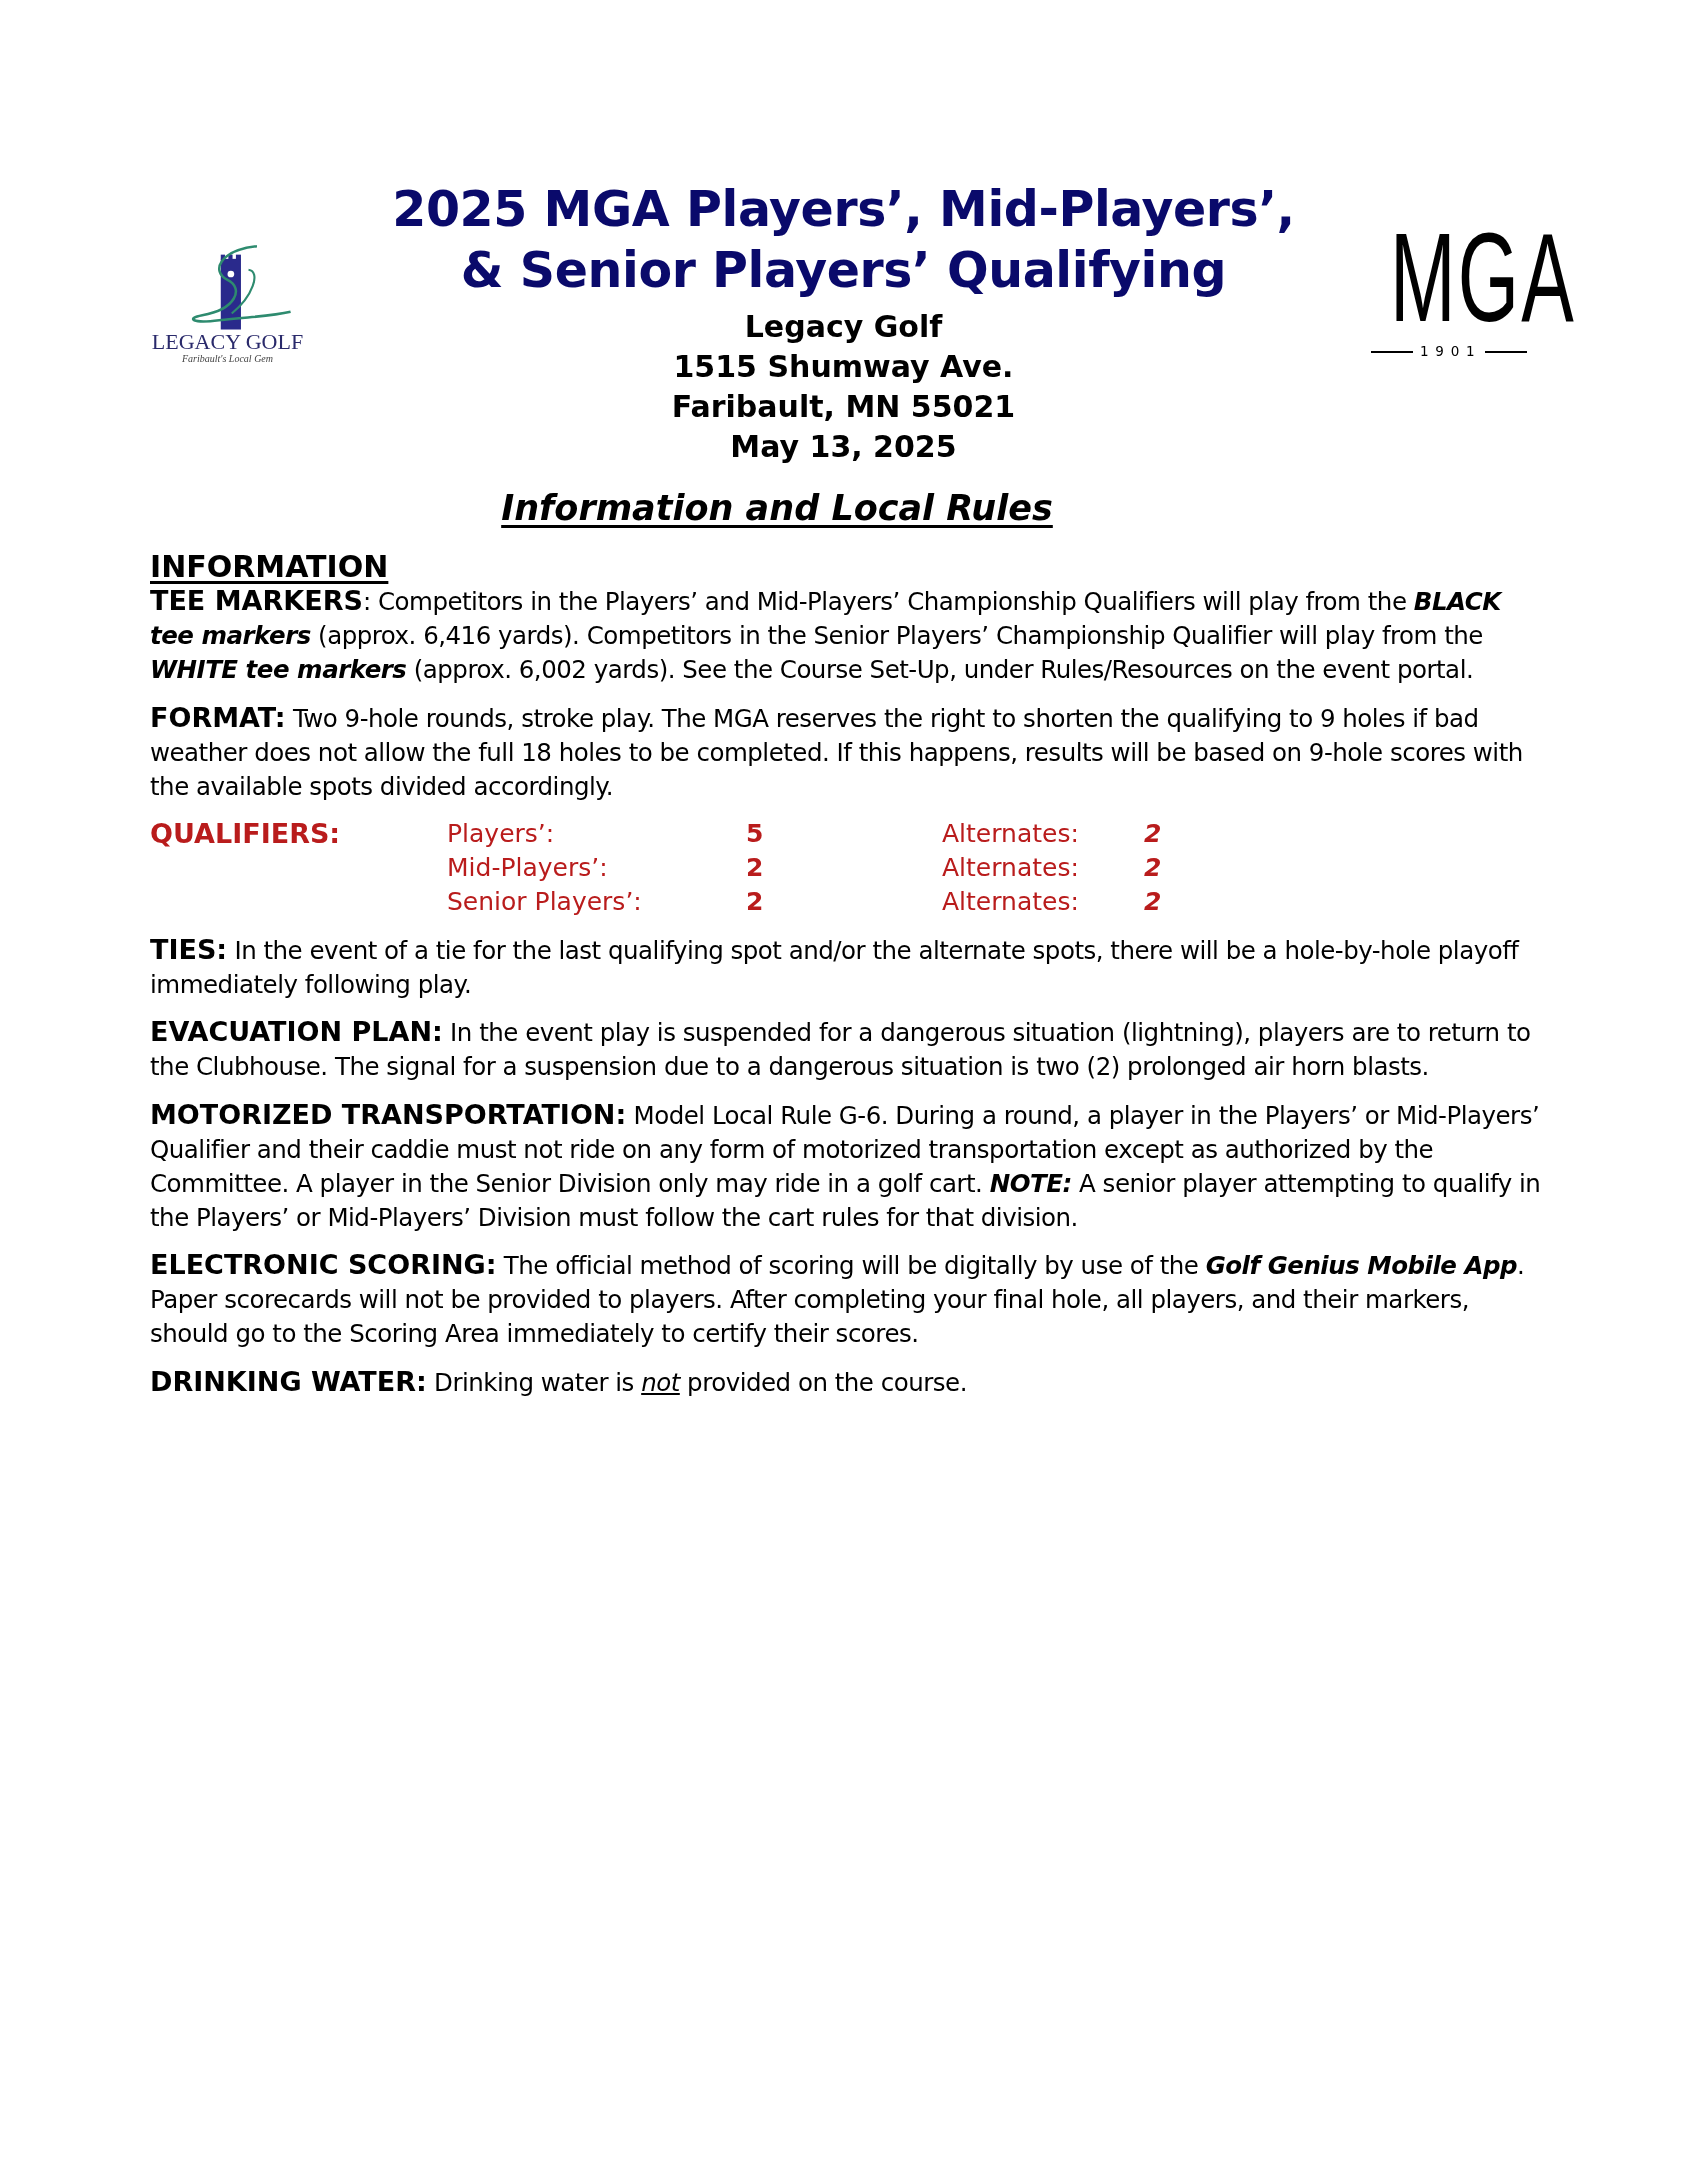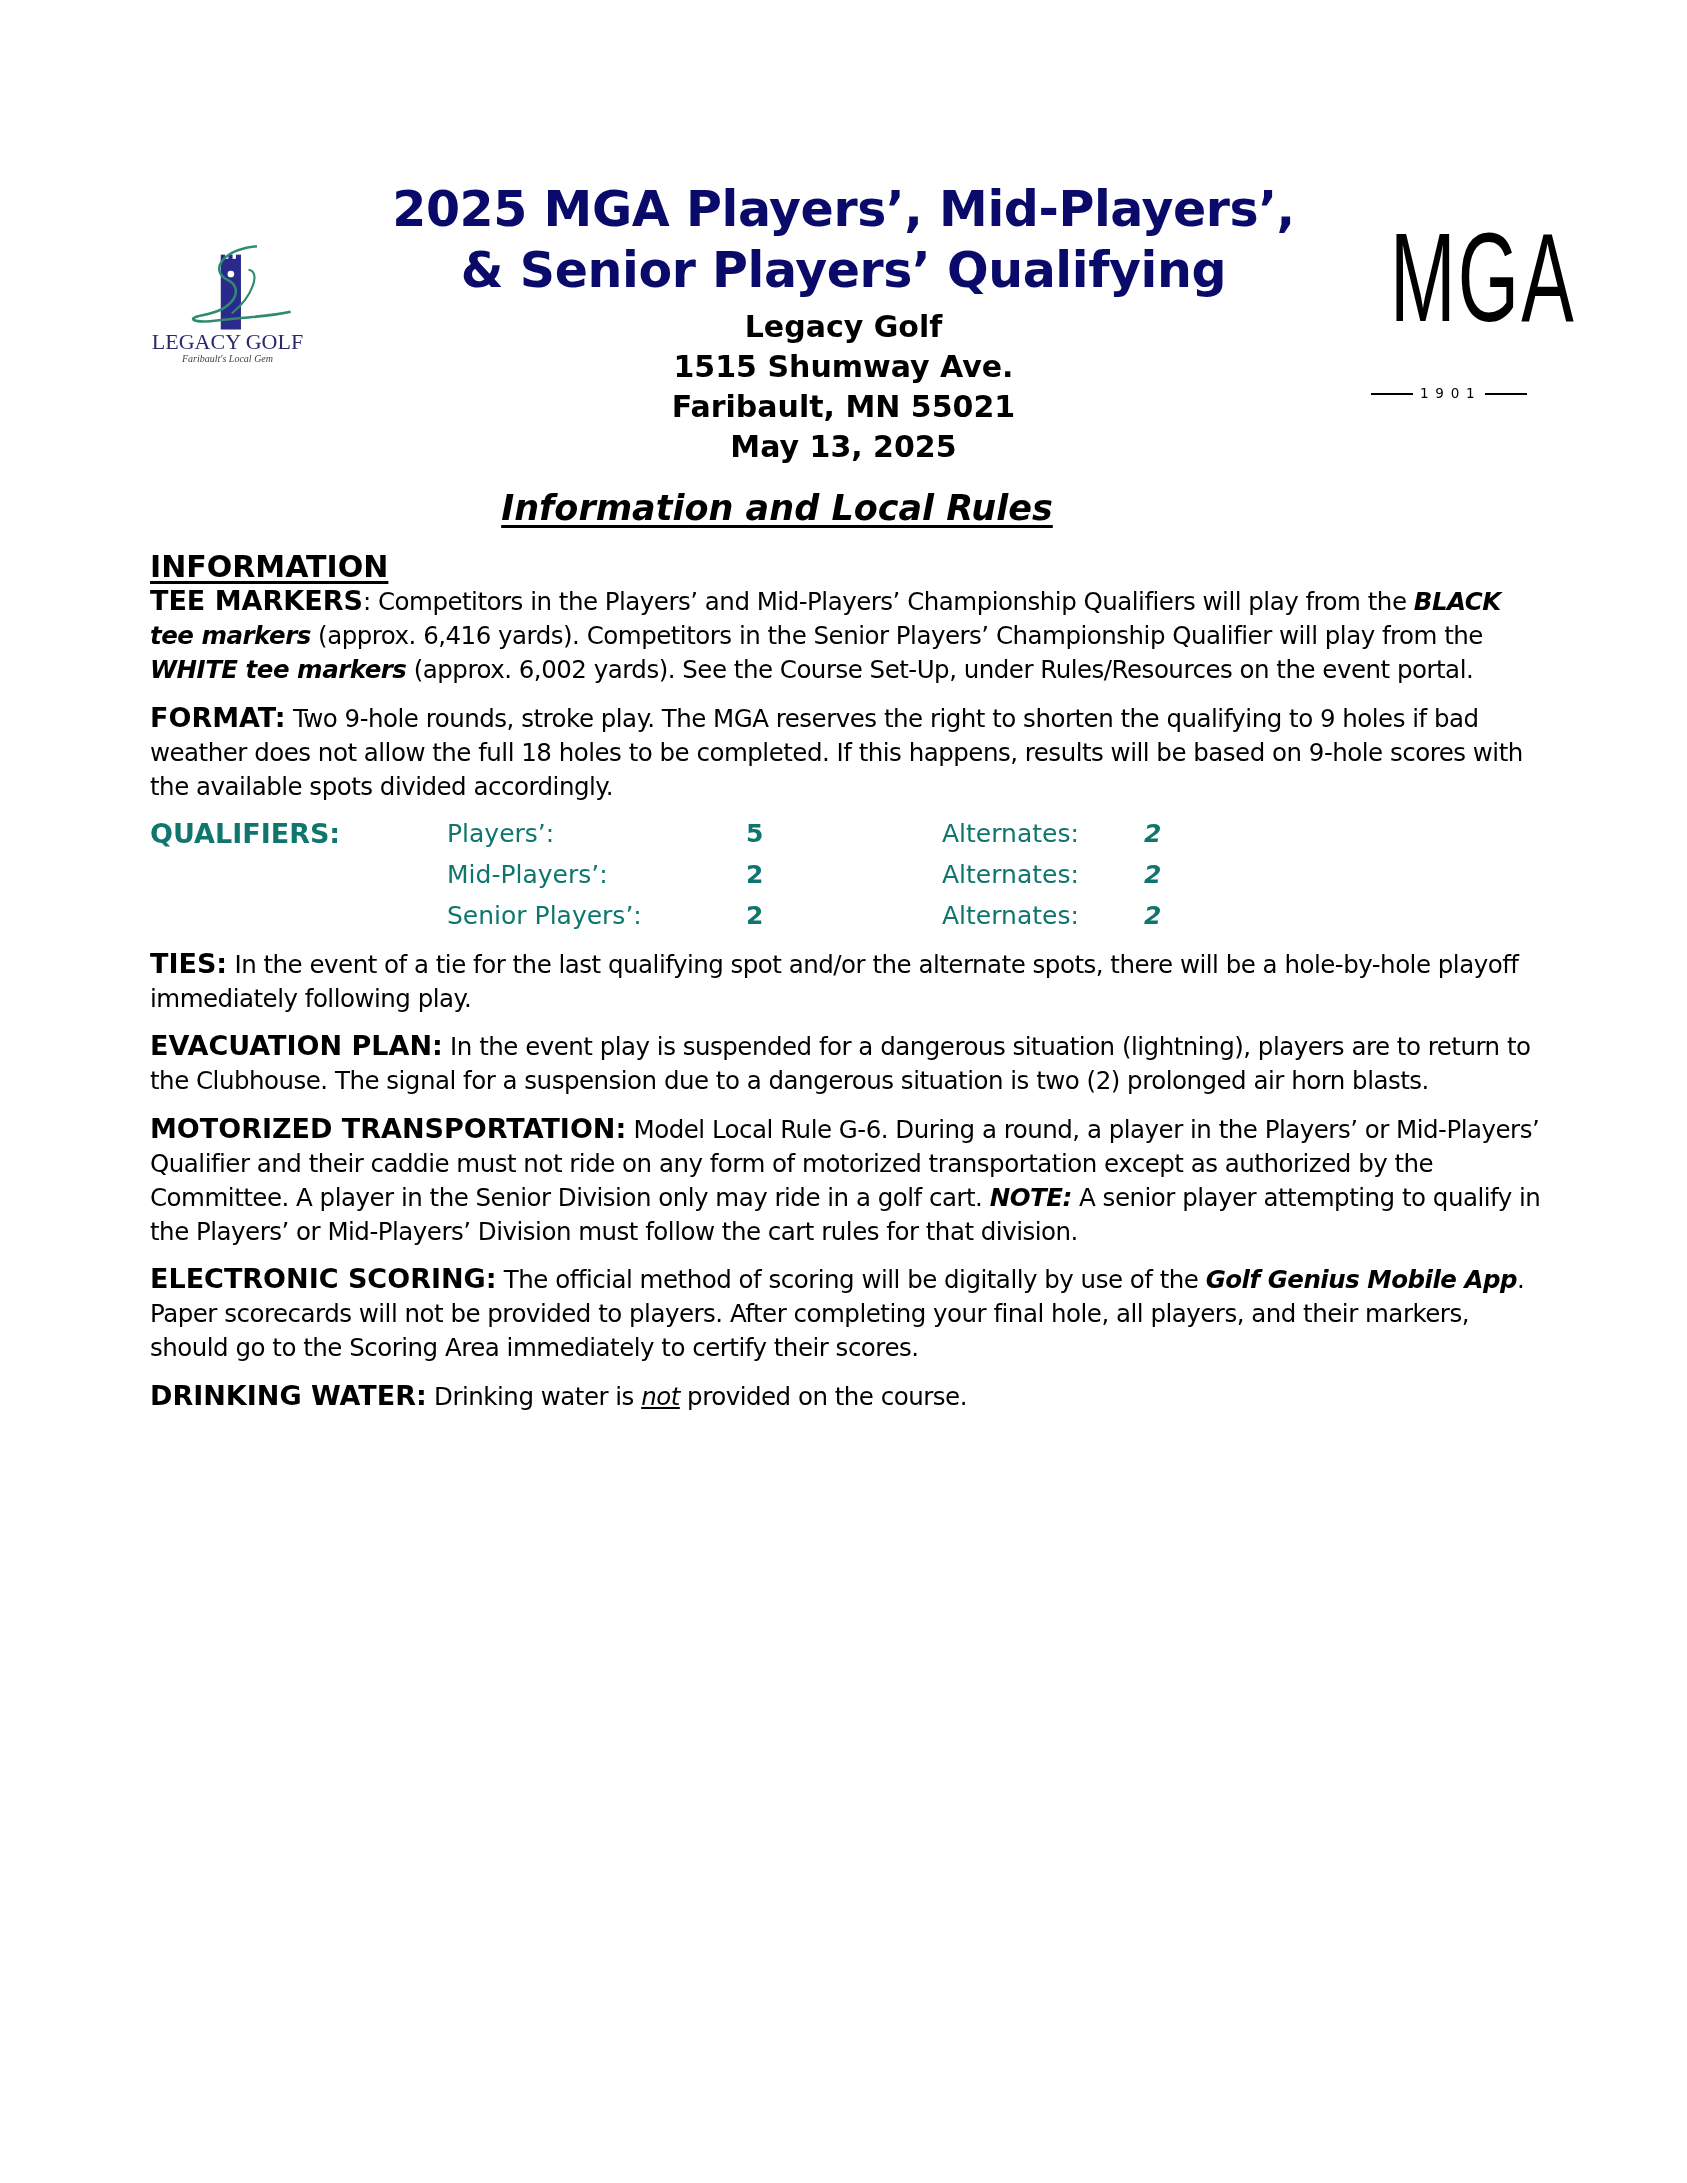--- a/index.html
+++ b/index.html
@@ -18,22 +18,22 @@
                    font-weight: bold; font-style: italic; font-size: 35px; text-decoration: underline;
                    text-decoration-thickness: 3.4px; text-underline-offset: 5px; }
   .content { position: absolute; left: 150px; width: 1400px; top: 550px; font-size: 24.5px; line-height: 34px; }
   .section-heading { font-weight: bold; font-size: 30px; text-decoration: underline;
                      text-decoration-thickness: 2.5px; text-underline-offset: 4.2px; }
   .para { margin: 0 0 13.5px 0; letter-spacing: -0.5px; }
   .label { font-weight: bold; font-size: 27px; letter-spacing: 0; }
   .bi { font-weight: bold; font-style: italic; }
   .iu { font-style: italic; text-decoration: underline; }
 
-  .qual { color: #0f766e; display: grid; grid-template-columns: 297px 299px 196px 202px 34px;
-          row-gap: 7px; margin: 0 0 13.5px 0; font-size: 25px; line-height: 34px; }
+  .qual { color: #b91c1c; display: grid; grid-template-columns: 297px 299px 196px 202px 34px;
+          row-gap: 0; margin: 0 0 13.5px 0; font-size: 25px; line-height: 34px; }
   .qual .qlabel { font-weight: bold; font-size: 27px; }
   .qual .num { font-weight: bold; }
   .qual .alt-num { font-weight: bold; font-style: italic; }
 </style>
 </head>
 <body>
 
 <div class="logo-legacy">
   <svg width="169" height="143" viewBox="0 0 200 170">
     <rect x="92" y="45" width="24" height="84" fill="#2a2a8c"></rect>
@@ -43,21 +43,21 @@
     <circle cx="104" cy="63" r="4" fill="#ffffff"></circle>
     <path d="M135 30 C 90 35, 80 60, 100 70 C 120 80, 110 105, 70 112 C 50 116, 58 122, 90 118 C 120 114, 150 114, 175 108" stroke="#2e8b6f" stroke-width="3" fill="none"></path>
     <path d="M125 58 C 140 60, 130 90, 105 110" stroke="#2e8b6f" stroke-width="2.5" fill="none"></path>
   </svg>
   <div style="position:absolute;left:0;top:110px;width:169px;text-align:center;font-family:'Liberation Serif',serif;color:#2a2a6b;font-size:22px;line-height:22px;">LEGACY GOLF</div>
   <div style="position:absolute;left:0;top:132px;width:169px;text-align:center;font-family:'Liberation Serif',serif;font-style:italic;color:#444;font-size:10px;">Faribault's Local Gem</div>
 </div>
 
 <div class="logo-mga">
   <div style="position:absolute;left:0;top:0;width:190px;text-align:center;font-family:'Liberation Sans',sans-serif;font-size:127px;line-height:118px;transform:scaleX(0.62);transform-origin:center top;letter-spacing:3.4px;">MGA</div>
-  <div style="position:absolute;left:0;top:125px;width:190px;text-align:center;font-size:13.5px;letter-spacing:6.7px;margin-top:42px;">
+  <div style="position:absolute;left:0;top:125px;width:190px;text-align:center;font-size:13.5px;letter-spacing:6.7px;">
     <span style="display:inline-block;width:42px;height:2.5px;background:#000;vertical-align:middle;margin-right:6.7px;"></span><span>1901</span><span style="display:inline-block;width:42px;height:2.5px;background:#000;vertical-align:middle;margin-left:3.4px;"></span>
   </div>
 </div>
 
 <div class="title">
   <div>2025 MGA Players’, Mid-Players’,</div>
   <div>&amp; Senior Players’ Qualifying</div>
 </div>
 
 <div class="subinfo">

